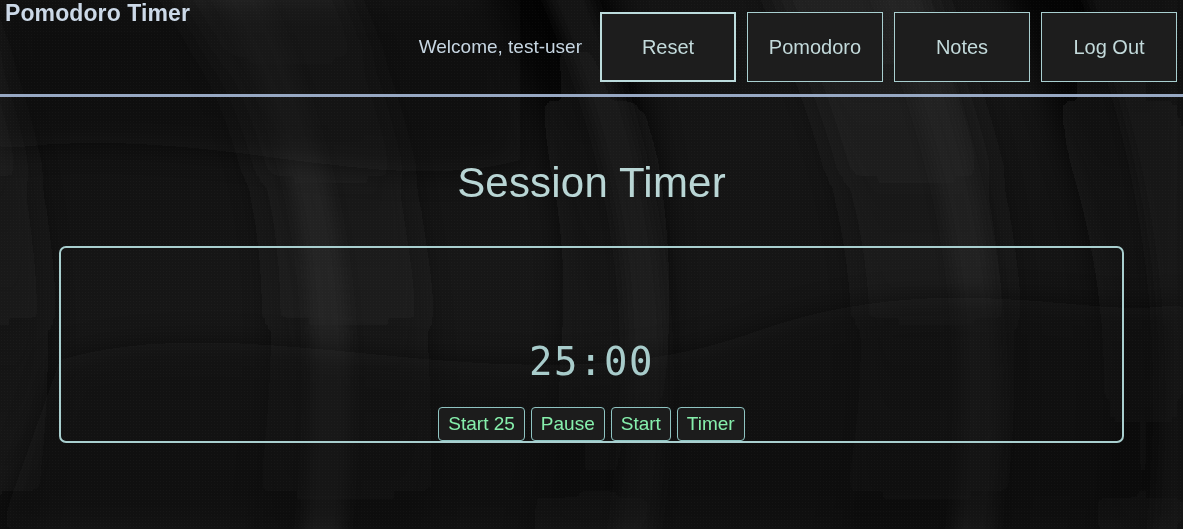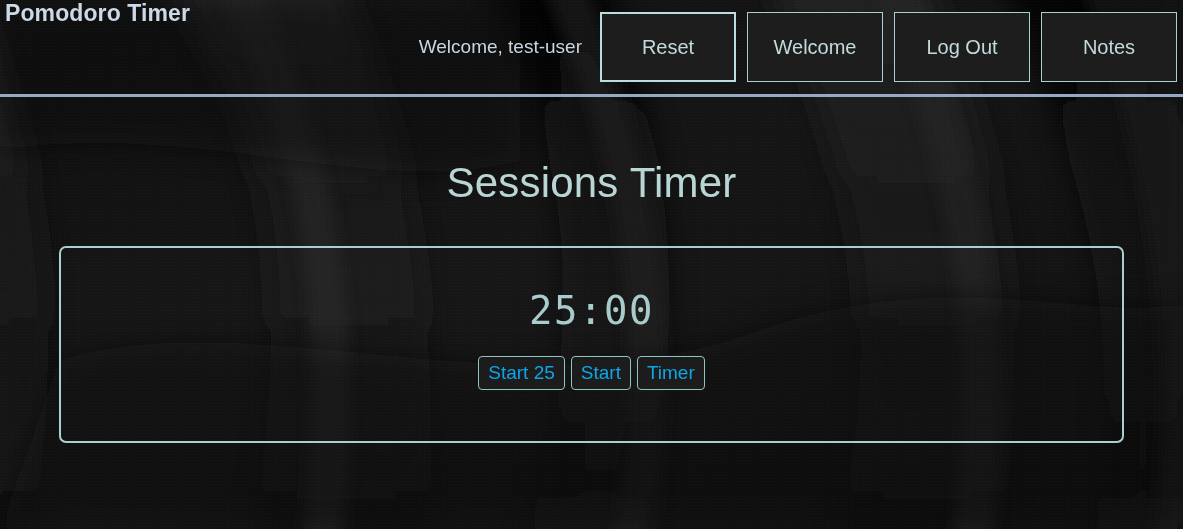--- a/index.html
+++ b/index.html
@@ -121,21 +121,21 @@
   .timer-card {
     margin: 39px auto 0 auto;
     width: 1065px;
     height: 197px;
     border: 2px solid #a9cfcf;
     border-radius: 7px;
     background: rgba(255,255,255,0.010);
     display: flex;
     flex-direction: column;
     align-items: center;
-    justify-content: flex-start;
+    justify-content: flex-end;
   }
 
   .timer-display {
     margin-top: 43px;
     font-family: "DejaVu Sans Mono", monospace;
     font-size: 39px;
     color: #a8cccb;
     letter-spacing: 1.5px;
     line-height: 1;
   }
@@ -144,21 +144,21 @@
     margin-top: 26px;
     display: flex;
     align-items: center;
     gap: 6px;
   }
 
   .ctrl-btn {
     background: #1c1c1c;
     border: 1.4px solid #8fc4c2;
     border-radius: 4px;
-    color: #0ea5e9;
+    color: #86efac;
     font-family: "Liberation Sans", sans-serif;
     font-size: 19px;
     line-height: 1;
     padding: 6px 9px 7px 9px;
     cursor: pointer;
     white-space: nowrap;
   }
 </style>
 </head>
 <body>
@@ -216,37 +216,38 @@
 <div id="page">
 
   <header class="site-header">
     <div class="brand-title">Pomodoro Timer</div>
 
     <div class="header-right">
       <div class="welcome-text">Welcome, test-user</div>
 
       <nav class="nav-buttons">
         <button class="nav-btn is-active">Reset</button>
-        <button class="nav-btn">Welcome</button>
+        <button class="nav-btn">Pomodoro</button>
+        <button class="nav-btn">Notes</button>
         <button class="nav-btn">Log Out</button>
-        <button class="nav-btn">Notes</button>
       </nav>
     </div>
   </header>
 
   <main class="main-area">
 
-    <h1 class="page-title">Sessions Timer</h1>
+    <h1 class="page-title">Session Timer</h1>
 
     <section class="timer-card">
 
       <div class="timer-display">25:00</div>
 
       <div class="timer-controls">
         <button class="ctrl-btn">Start 25</button>
+        <button class="ctrl-btn">Pause</button>
         <button class="ctrl-btn">Start</button>
         <button class="ctrl-btn">Timer</button>
       </div>
 
     </section>
   </main>
 
 </div>
 
 </body></html>

